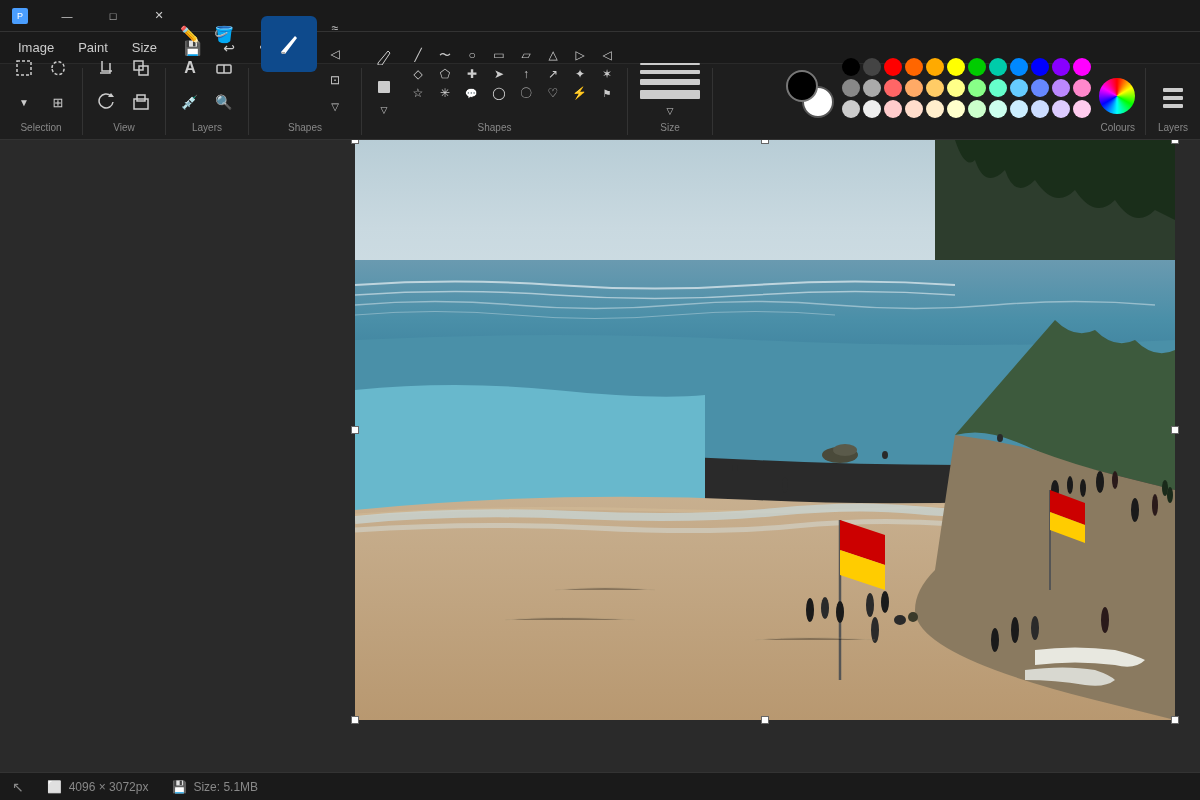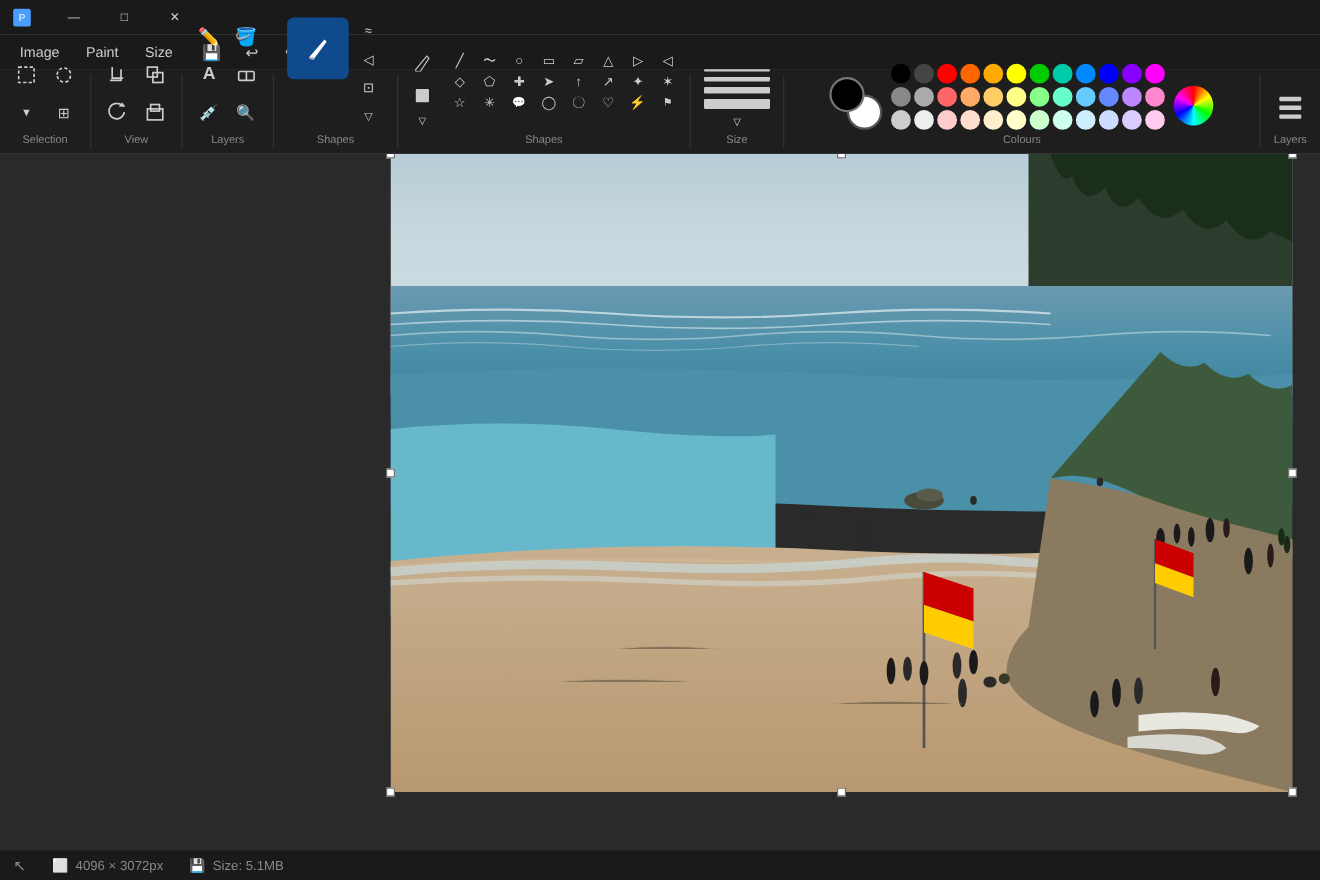--- a/index.html
+++ b/index.html
@@ -381,21 +381,21 @@
     <div style="display:flex;flex-direction:column;gap:5px;padding-top:4px;">
       <div style="width:60px;height:2px;background:#ccc;cursor:pointer;border-radius:1px;"></div>
       <div style="width:60px;height:4px;background:#ccc;cursor:pointer;border-radius:1px;"></div>
       <div style="width:60px;height:6px;background:#ccc;cursor:pointer;border-radius:1px;"></div>
       <div style="width:60px;height:9px;background:#ccc;cursor:pointer;border-radius:1px;"></div>
       <div class="tool-btn" style="width:60px;height:14px;font-size:9px;">▽</div>
     </div>
     <span class="section-label">Size</span>
   </div>
 
-  <div class="toolbar-section" style="padding:0 10px;flex:1;">
+  <div class="toolbar-section" style="padding:0 10px;flex:1;align-items:flex-end;">
     <div style="display:flex;gap:8px;align-items:flex-end;">
 
       <div style="position:relative;width:48px;height:48px;">
         <div style="width:32px;height:32px;border-radius:50%;background:#ffffff;border:2px solid #555;position:absolute;bottom:0;right:0;cursor:pointer;"></div>
         <div style="width:32px;height:32px;border-radius:50%;background:#000000;border:2px solid #777;position:absolute;top:0;left:0;cursor:pointer;"></div>
       </div>
 
       <div style="display:flex;flex-direction:column;gap:3px;">
         <div class="color-grid-row">
           <div class="color-dot" style="background:#000000;"></div>

